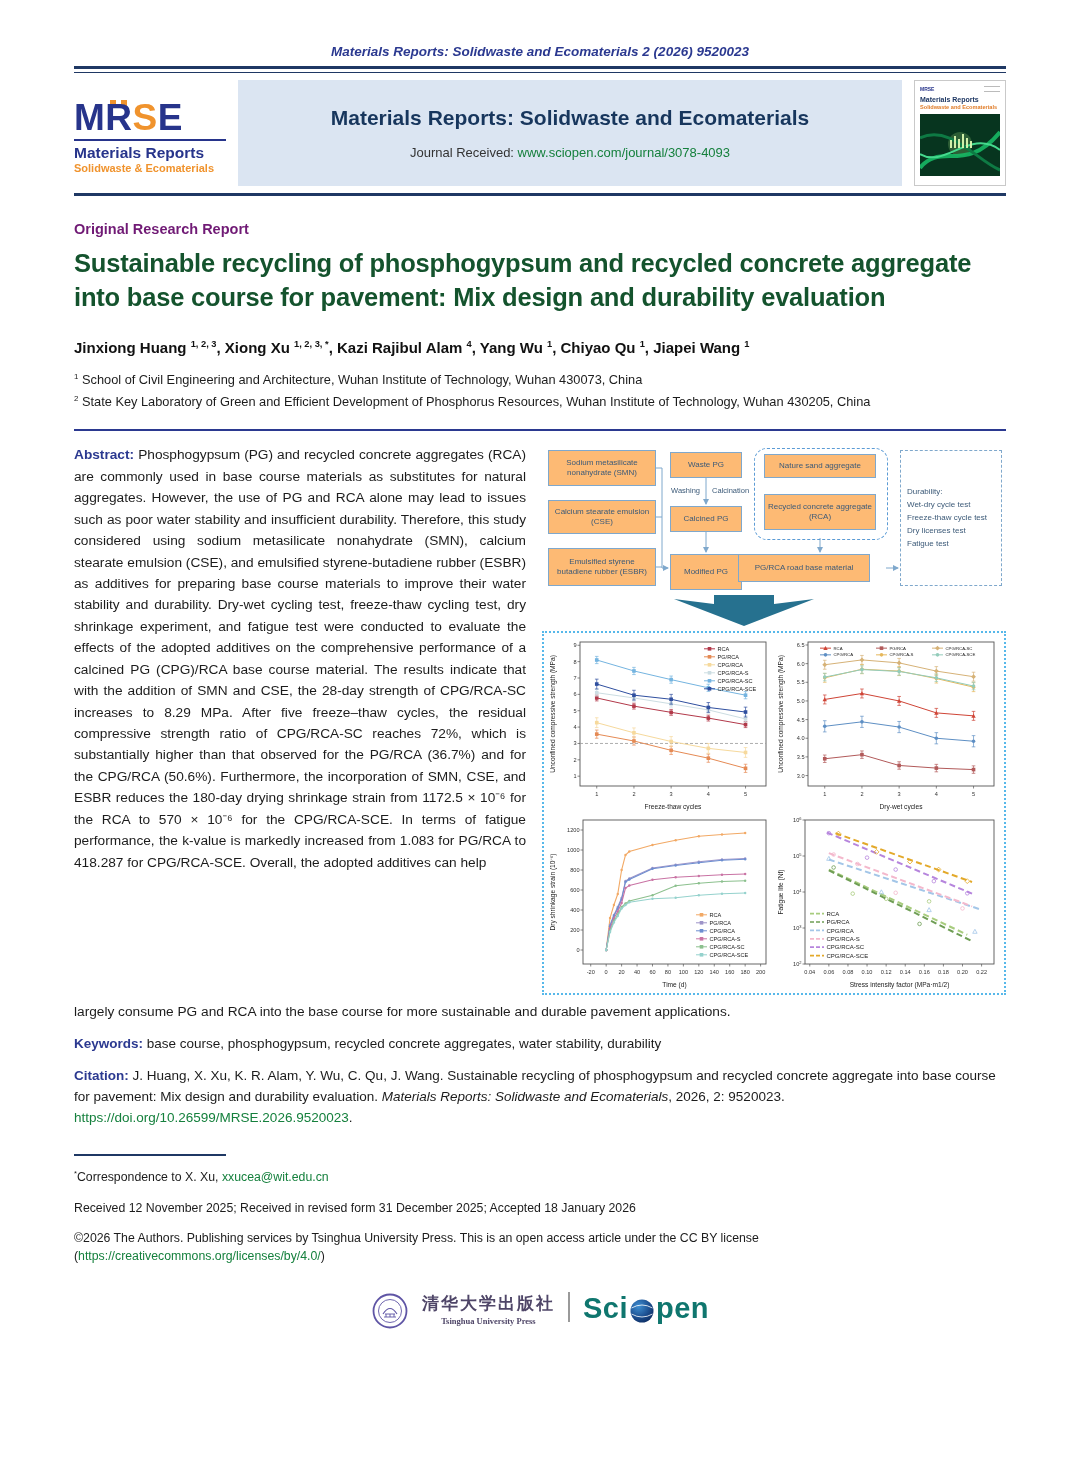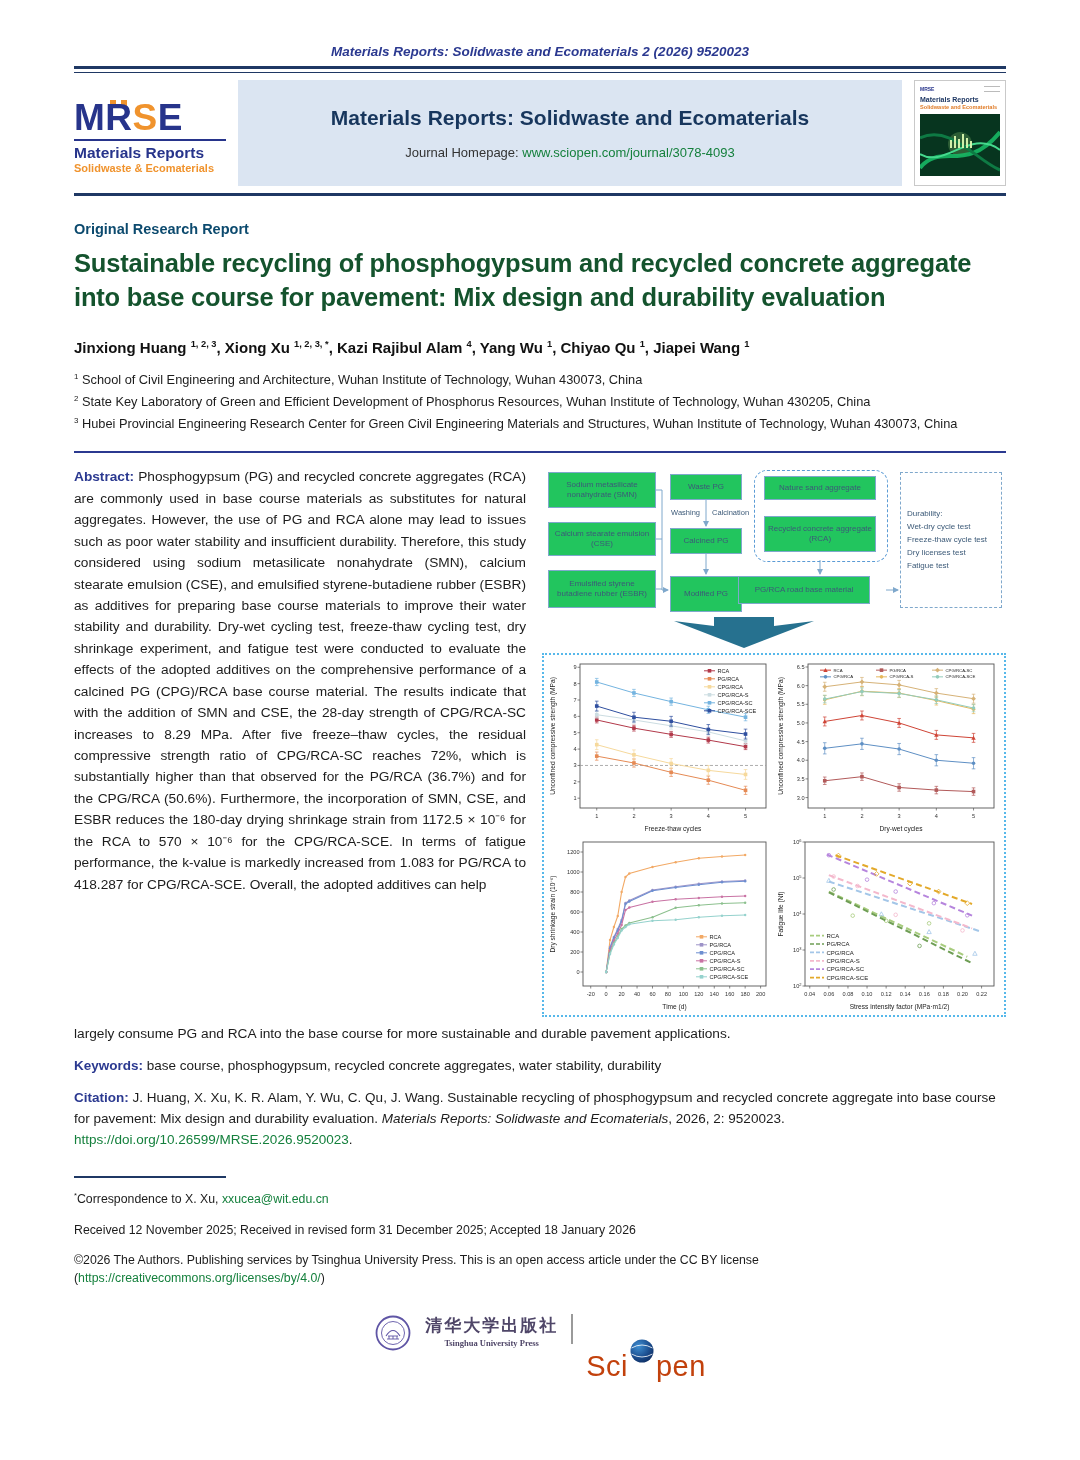--- a/index.html
+++ b/index.html
@@ -21,74 +21,74 @@
   .banner-center{flex:1;background:#dbe5f2;display:flex;flex-direction:column;justify-content:center;align-items:center;gap:15px;}
   .banner-title{color:#17365d;font-weight:800;font-size:21px;}
   .banner-home{font-size:13px;color:#333;}
   .cover{width:92px;border:1px solid #c9c9c9;background:#fff;box-sizing:border-box;padding:4px 5px;font-family:"Liberation Sans",sans-serif;}
   .cover-top{display:flex;justify-content:space-between;align-items:center;height:8px;}
   .cover-logo{font-size:5px;font-weight:800;color:#27348b;}
   .cover-title{font-size:7px;font-weight:700;color:#1f3864;margin-top:3px;line-height:1.15;}
   .cover-sub{font-size:5.6px;font-weight:700;color:#e07c28;line-height:1.2;margin-bottom:3px;}
   .thick-rule{border-top:3px solid #1f3864;margin-top:7px;}
   
-  .type-label{color:#0c4a6e;font-weight:700;font-size:14.5px;margin-top:25px;}
+  .type-label{color:#701a75;font-weight:700;font-size:14.5px;margin-top:25px;}
   .title{font-size:25.5px;line-height:1.32;font-weight:800;color:#14532d;margin:10px 0 25px 0;letter-spacing:-0.2px;}
   .authors{font-size:15px;font-weight:700;margin-bottom:13px;color:#111;}
   .authors sup{font-weight:700;}
   .affils{font-size:12.8px;line-height:1.72;color:#1c1c1c;}
   .affil{padding-left:12px;text-indent:-12px;}
   .section-rule{border-top:2px solid #2b3990;margin:16px 0 13px 0;}
   
   .columns{display:flex;gap:16px;}
   .abstract-col{width:452px;font-size:13.7px;line-height:1.565;text-align:justify;}
   .fig-col{width:464px;}
   .lbl{color:#2b3990;font-weight:700;}
   
   .flowchart{position:relative;width:464px;height:148px;font-size:8px;color:#3c5a78;line-height:1.25;}
   .fc-arrows{position:absolute;left:0;top:0;}
-  .fbox{position:absolute;border:1px solid #7fa8cc;background:#22c55e;display:flex;align-items:center;justify-content:center;text-align:center;padding:2px;box-sizing:border-box;}
+  .fbox{position:absolute;border:1px solid #7fa8cc;background:#fdba74;display:flex;align-items:center;justify-content:center;text-align:center;padding:2px;box-sizing:border-box;}
   .fdash{position:absolute;border:1px dashed #5b9bd5;border-radius:13px;}
   .fdur{position:absolute;border:1px dashed #7fa8cc;display:flex;flex-direction:column;justify-content:center;padding:4px 6px;box-sizing:border-box;line-height:1.62;text-align:left;}
   .flabel{position:absolute;font-size:7.5px;color:#3c5a78;}
   .big-arrow{display:block;margin:2px auto 3px auto;}
   .charts-box{border:2px dotted #57b8ea;padding:2px;display:grid;grid-template-columns:1fr 1fr;box-sizing:border-box;}
   .chart-slot{width:228px;height:178px;display:flex;align-items:center;justify-content:center;}
   
   .tail{font-size:13.7px;margin-top:9px;}
   .kw{font-size:13.5px;margin-top:17px;}
   .citation{font-size:13.5px;line-height:1.55;margin-top:15px;}
   .foot-rule{width:152px;border-top:2px solid #1f3864;margin-top:25px;}
   .foot{font-size:12.3px;margin-top:12px;color:#1c1c1c;line-height:1.5;}
   
   .logos{display:flex;justify-content:center;align-items:flex-start;gap:13px;margin-top:26px;}
   .press-text{display:flex;flex-direction:column;align-items:center;}
   .press-cn{font-family:"Liberation Serif",serif;font-size:17px;font-weight:700;color:#4f4668;letter-spacing:2px;}
   .press-en{font-family:"Liberation Serif",serif;font-size:8.5px;font-weight:700;color:#4f4668;margin-top:1px;}
   .logo-divider{width:2px;height:30px;background:#9a9a9a;}
   .sciopen{display:flex;align-items:center;}
-  .sciopen-text{font-size:29px;font-weight:400;color:#c2410c;letter-spacing:0.5px;margin-top:36px;}
+  .sciopen-text{font-size:29px;font-weight:700;color:#0f766e;letter-spacing:0.5px;}
 </style>
 </head>
 <body>
 
 <div class="header-line">Materials Reports: Solidwaste and Ecomaterials   2  (2026)  9520023</div>
 <div class="double-rule"></div>
 
 <div class="banner">
   <div class="logo-block">
     <div class="mrse-dots"><span></span><span></span></div>
     <div class="mrse-letters"><span>M</span><span>R</span><span class="s">S</span><span>E</span></div>
     <div class="mrse-rule"></div>
     <div class="mrse-title">Materials Reports</div>
     <div class="mrse-sub">Solidwaste &amp; Ecomaterials</div>
   </div>
   <div class="banner-center">
     <div class="banner-title">Materials Reports: Solidwaste and Ecomaterials</div>
-    <div class="banner-home"><span>Journal Homepage: </span><a href="#">www.sciopen.com/journal/3078-4093</a></div>
+    <div class="banner-home"><span>Journal Received: </span><a href="#">www.sciopen.com/journal/3078-4093</a></div>
   </div>
   <div class="cover">
     <div class="cover-top">
       <span class="cover-logo"><span>MRSE</span></span>
       <span style="width:16px;height:4px;border-top:1px solid #bbb;border-bottom:1px solid #bbb;"></span>
     </div>
     <div class="cover-title">Materials Reports</div>
     <div class="cover-sub">Solidwaste and Ecomaterials</div>
     <svg class="cover-art" width="80" height="62" viewBox="0 0 80 62">
       <rect x="0" y="0" width="80" height="62" fill="#07351f"></rect>
@@ -108,21 +108,20 @@
   </div>
 </div>
 <div class="thick-rule"></div>
 
 <div class="type-label">Original Research Report</div>
 <h1 class="title">Sustainable recycling of phosphogypsum and recycled concrete aggregate into base course for pavement: Mix design and durability evaluation</h1>
 <div class="authors"><span>Jinxiong Huang <sup>1, 2, 3</sup></span>, <span>Xiong Xu <sup>1, 2, 3, *</sup></span>, <span>Kazi Rajibul Alam <sup>4</sup></span>, <span>Yang Wu <sup>1</sup></span>, <span>Chiyao Qu <sup>1</sup></span>, <span>Jiapei Wang <sup>1</sup></span></div>
 <div class="affils">
     <div class="affil"><sup>1</sup> School of Civil Engineering and Architecture, Wuhan Institute of Technology, Wuhan 430073, China</div>
     <div class="affil"><sup>2</sup> State Key Laboratory of Green and Efficient Development of Phosphorus Resources, Wuhan Institute of Technology, Wuhan 430205, China</div>
-    <div class="affil"><sup>3</sup> Hubei Provincial Engineering Research Center for Green Civil Engineering Materials and Structures, Wuhan Institute of Technology, Wuhan 430073, China</div>
   </div>
 <div class="section-rule"></div>
 
 <div class="columns">
   <div class="abstract-col">
     <span class="lbl">Abstract:</span>
     <span>Phosphogypsum (PG) and recycled concrete aggregates (RCA) are commonly used in base course materials as substitutes for natural aggregates. However, the use of PG and RCA alone may lead to issues such as poor water stability and insufficient durability. Therefore, this study considered using sodium metasilicate nonahydrate (SMN), calcium stearate emulsion (CSE), and emulsified styrene-butadiene rubber (ESBR) as additives for preparing base course materials to improve their water stability and durability. Dry-wet cycling test, freeze-thaw cycling test, dry shrinkage experiment, and fatigue test were conducted to evaluate the effects of the adopted additives on the comprehensive performance of a calcined PG (CPG)/RCA base course material. The results indicate that with the addition of SMN and CSE, the 28-day strength of CPG/RCA-SC increases to 8.29 MPa. After five freeze–thaw cycles, the residual compressive strength ratio of CPG/RCA-SC reaches 72%, which is substantially higher than that observed for the PG/RCA (36.7%) and for the CPG/RCA (50.6%). Furthermore, the incorporation of SMN, CSE, and ESBR reduces the 180-day drying shrinkage strain from 1172.5 × 10⁻⁶ for the RCA to 570 × 10⁻⁶ for the CPG/RCA-SCE. In terms of fatigue performance, the k-value is markedly increased from 1.083 for PG/RCA to 418.287 for CPG/RCA-SCE. Overall, the adopted additives can help</span>
   </div>
   <div class="fig-col">
     <div class="flowchart">

